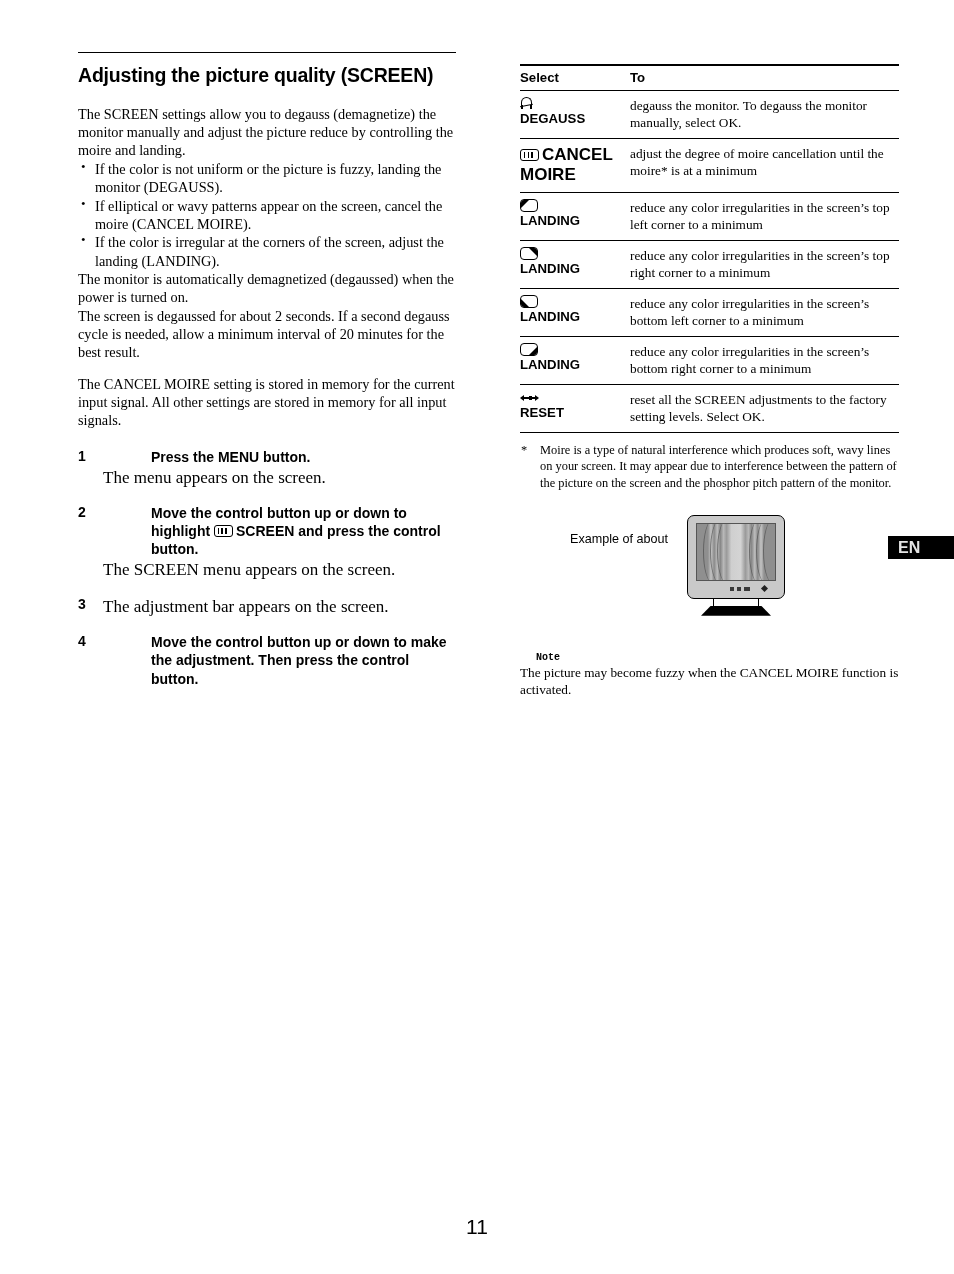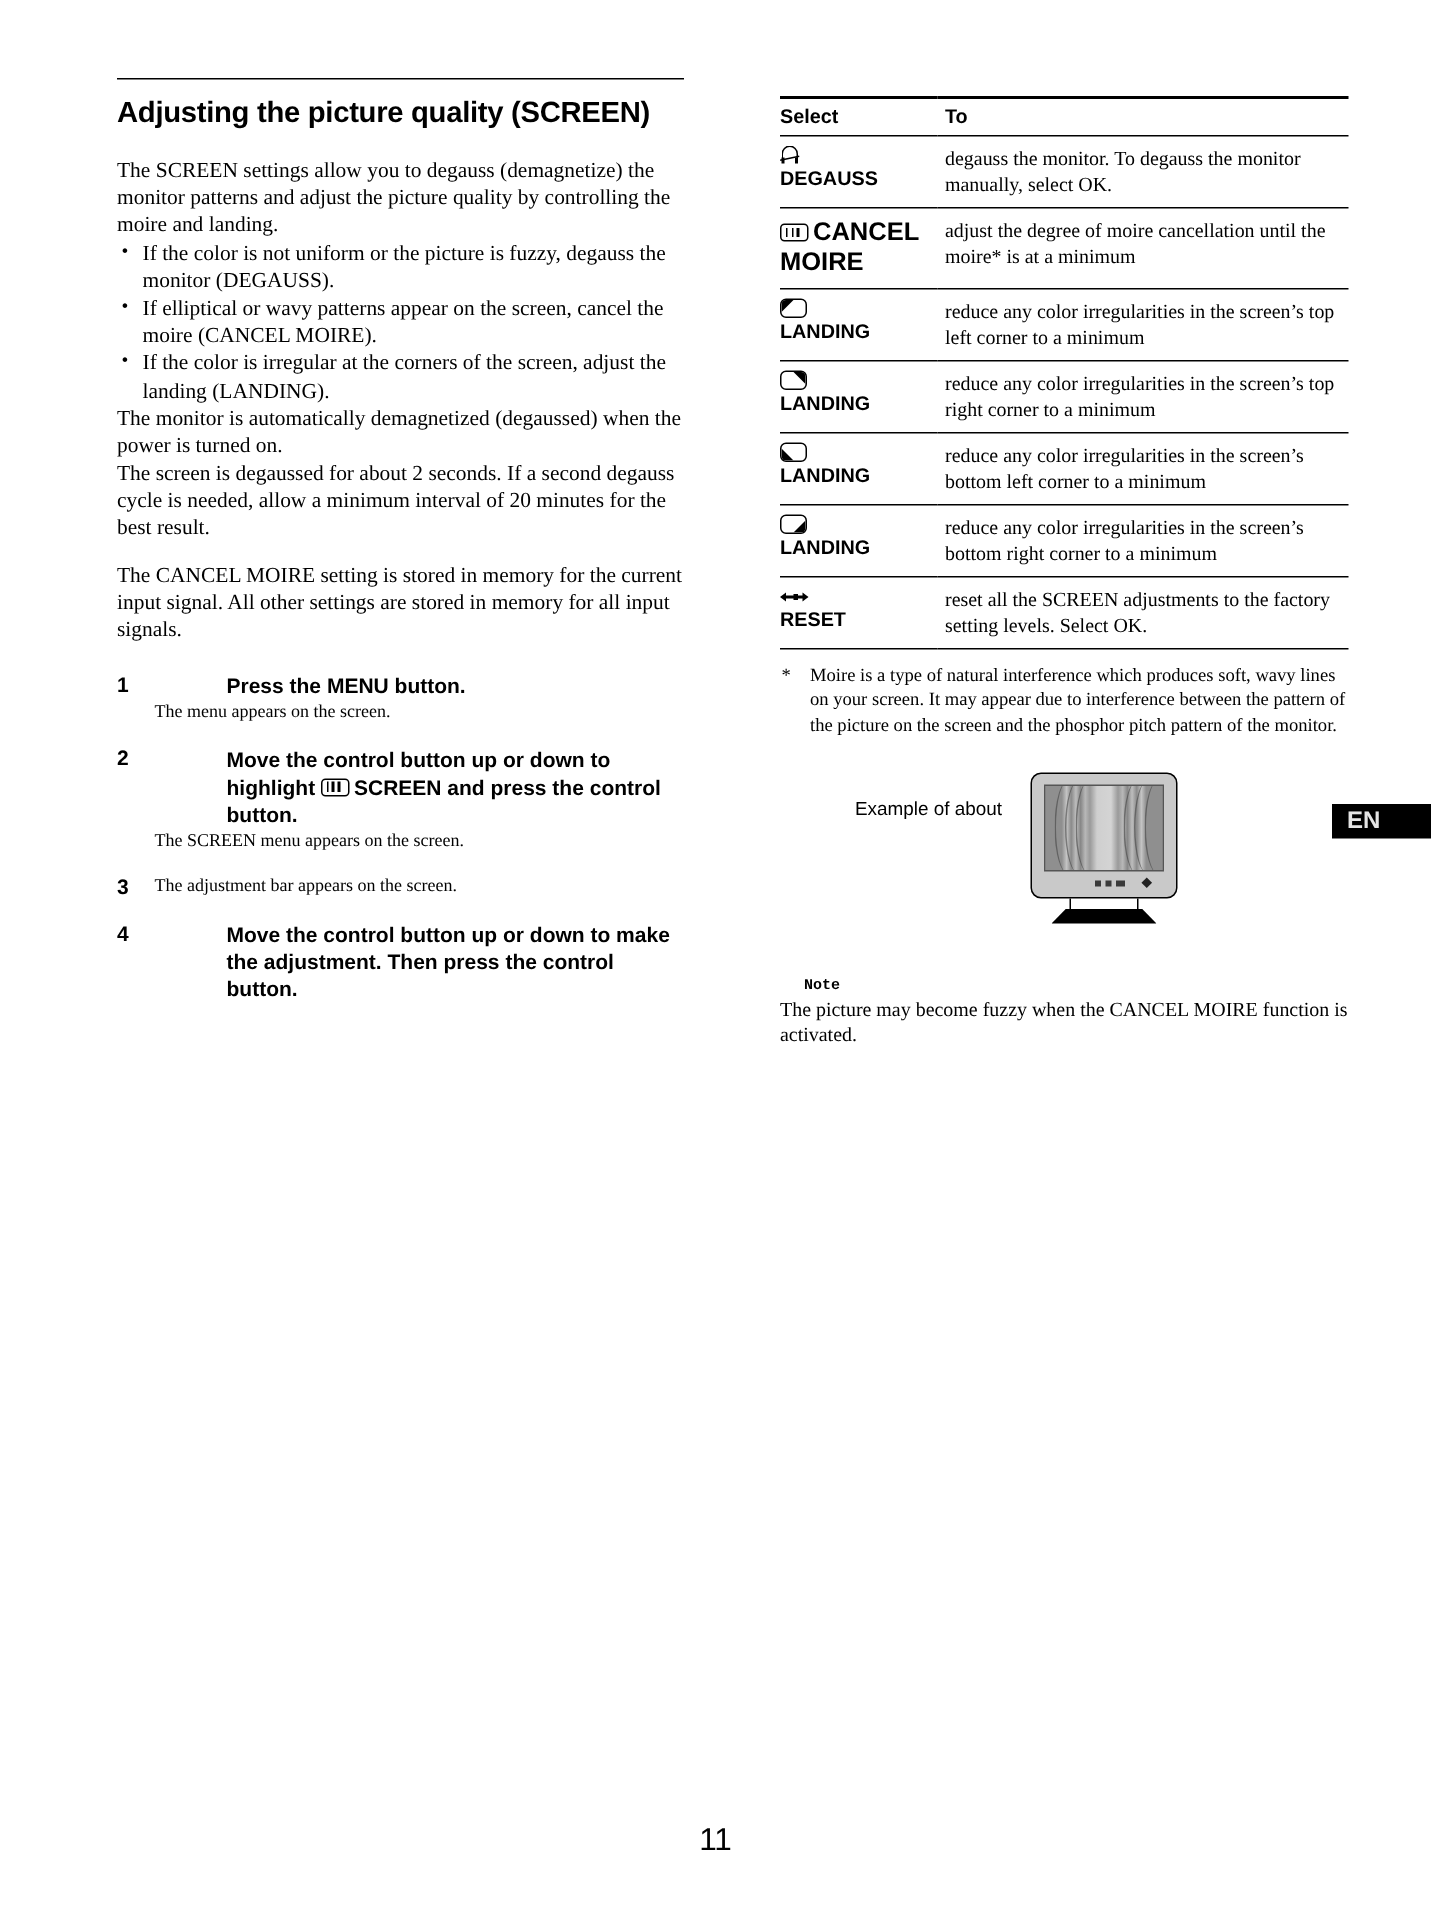--- a/index.html
+++ b/index.html
@@ -79,21 +79,21 @@
   }
   .step-head {
     font-family: "Liberation Sans", sans-serif;
     font-weight: bold;
     font-size: 14px;
     line-height: 1.30;
     margin: 0;
     padding-left: 48px;
   }
   .step-sub {
-    font-size: 12px;
+    font-size: 17px;
     line-height: 1.285;
     margin: 1px 0 0 0;
   }
 
   
   .icon-screen {
     display: inline-block;
     width: 19px;
     height: 12px;
     border: 1.4px solid #000;
@@ -419,26 +419,26 @@
 </style>
 </head>
 <body>
 
 <div class="left-col">
 
   <div class="title-rule"></div>
 
   <h1 class="page-title">Adjusting the picture quality (SCREEN)</h1>
 
-  <p class="body-para">The SCREEN settings allow you to degauss (demagnetize) the monitor patterns and adjust the picture quality by controlling the moire and landing.</p>
+  <p class="body-para">The SCREEN settings allow you to degauss (demagnetize) the monitor manually and adjust the picture reduce by controlling the moire and landing.</p>
 
   <ul class="bullets">
     <li>
       <span class="bullet-dot">•</span>
-      <span>If the color is not uniform or the picture is fuzzy, degauss the monitor (DEGAUSS).</span>
+      <span>If the color is not uniform or the picture is fuzzy, landing the monitor (DEGAUSS).</span>
     </li>
     <li>
       <span class="bullet-dot">•</span>
       <span>If elliptical or wavy patterns appear on the screen, cancel the moire (CANCEL MOIRE).</span>
     </li>
     <li>
       <span class="bullet-dot">•</span>
       <span>If the color is irregular at the corners of the screen, adjust the landing (LANDING).</span>
     </li>
   </ul>

